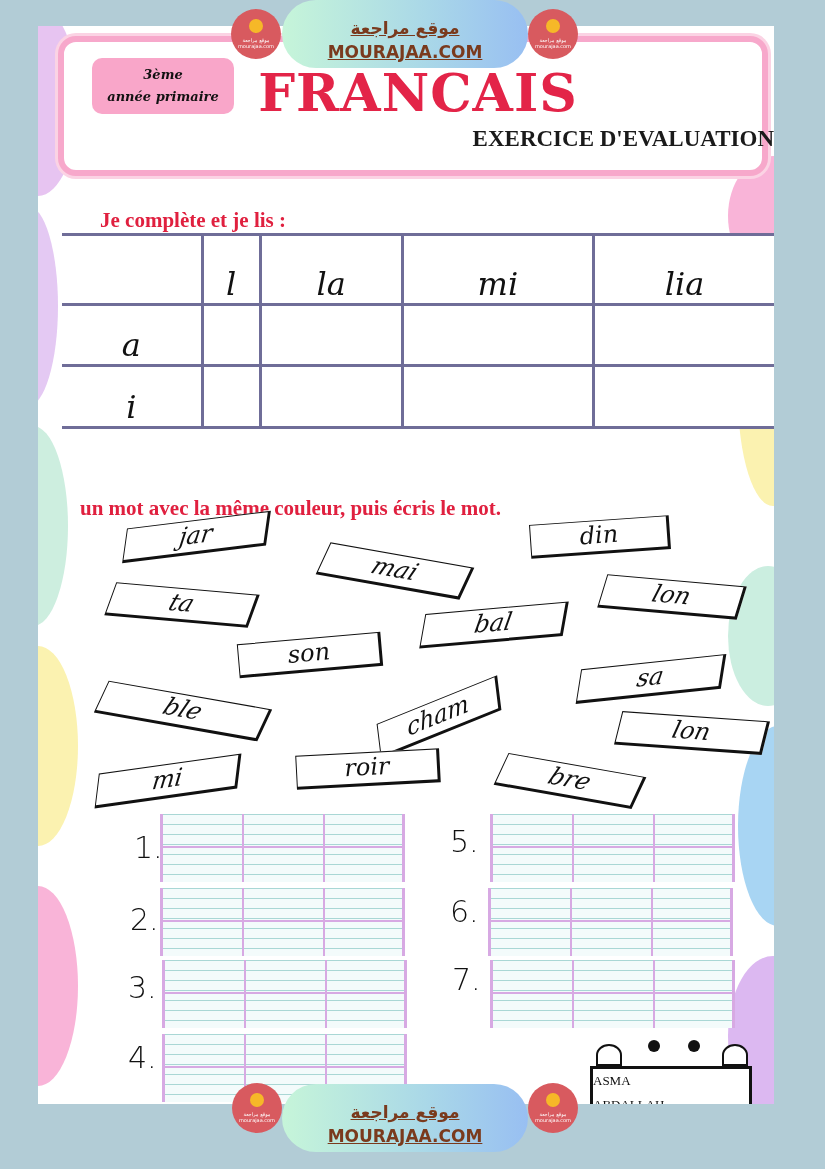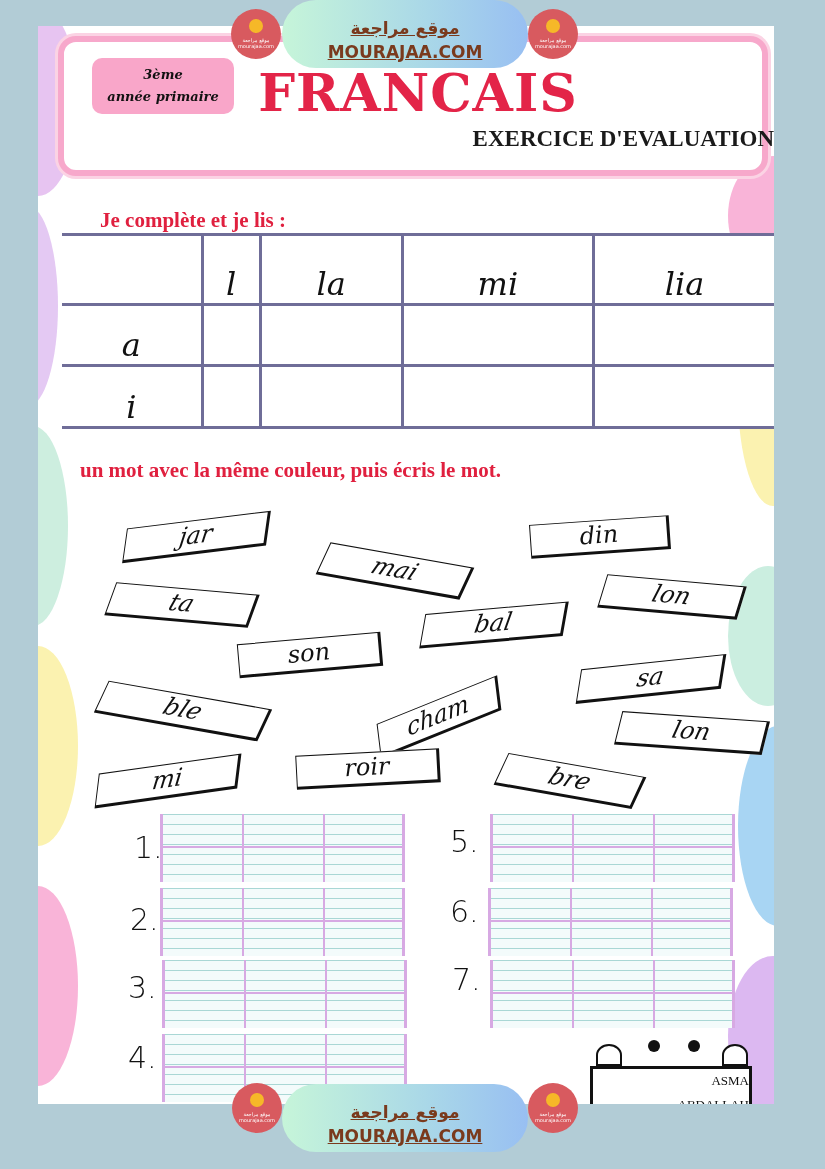--- a/index.html
+++ b/index.html
@@ -74,21 +74,21 @@
     background-size: 81px 100%, 100% 100%;
     border-left: 3px solid #d7a9e3; border-right: 3px solid #d7a9e3;
   }
   .lines .mid { position: absolute; left: 0; right: 0; top: 32px; height: 2px; background: #d7a9e3; }
   
   .cat-sign {
     position: absolute; left: 552px; top: 1000px; width: 162px; height: 90px;
   }
   .sign-board {
     position: absolute; left: 0; top: 40px; width: 162px; height: 60px;
-    border: 3px solid #111; background: #fff; text-align: right;
+    border: 3px solid #111; background: #fff; text-align: left;
     font-family: "Liberation Serif", serif; font-size: 13px; line-height: 24px; color: #111;
   }
   
   .wm-pill {
     position: absolute; width: 246px; height: 68px; border-radius: 34px;
     background: linear-gradient(90deg, #c6f5d9, #a9d7e8 60%, #98bff2);
     text-align: center; font-family: "DejaVu Sans", sans-serif; font-weight: bold;
     color: #7a3a1d; text-decoration: underline; font-size: 17px; line-height: 24px;
     padding-top: 16px;
   }
@@ -148,21 +148,21 @@
     <tr class="body">
       <td>i</td>
       <td></td>
           <td></td>
           <td></td>
           <td></td>
     </tr>
   </tbody>
     </table>
 
-  <div class="instruction" style="left:42px;top:432px;">un mot avec la même couleur, puis écris le mot.</div>
+  <div class="instruction" style="left:42px;top:470px;">un mot avec la même couleur, puis écris le mot.</div>
 
   <div class="label" style="left:86px;top:494px;width:145px;transform:rotate(-7deg) skewX(-15deg);">jar</div>
   <div class="label" style="left:284px;top:528px;width:146px;transform:rotate(10deg) skewX(-15deg);">mai</div>
   <div class="label" style="left:492px;top:494px;width:140px;transform:rotate(-4deg);">din</div>
   <div class="label" style="left:72px;top:562px;width:144px;transform:rotate(5deg) skewX(-15deg);">ta</div>
   <div class="label" style="left:564px;top:554px;width:140px;transform:rotate(5deg) skewX(-12deg);">lon</div>
   <div class="label" style="left:384px;top:582px;width:144px;transform:rotate(-5deg) skewX(-15deg);">bal</div>
   <div class="label" style="left:200px;top:612px;width:144px;transform:rotate(-5deg);">son</div>
   <div class="label" style="left:540px;top:636px;width:146px;transform:rotate(-6deg) skewX(-15deg);">sa</div>
   <div class="label" style="left:62px;top:668px;width:166px;transform:rotate(10deg) skewX(-15deg);">ble</div>

